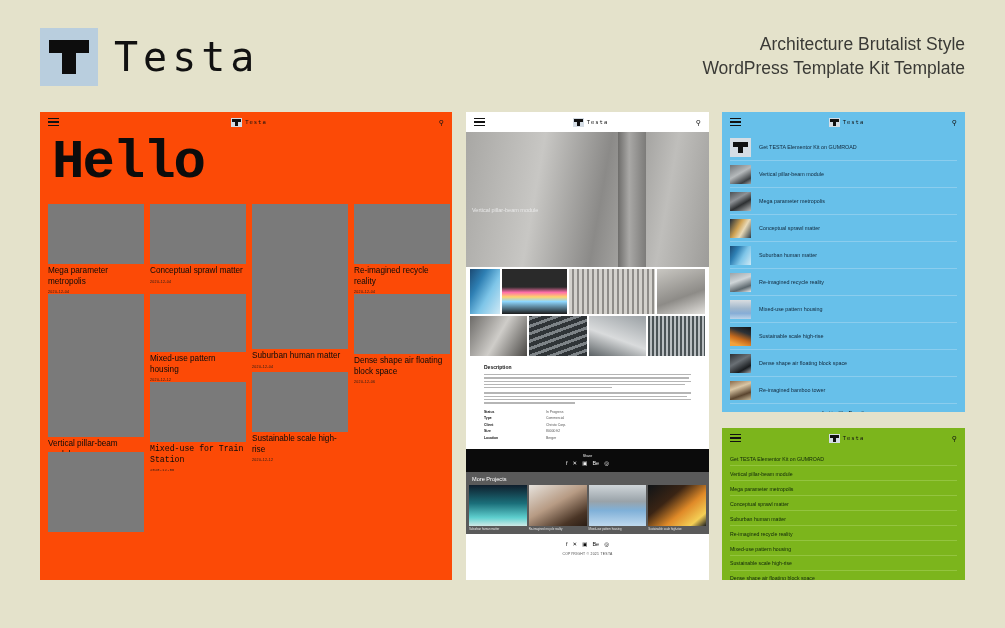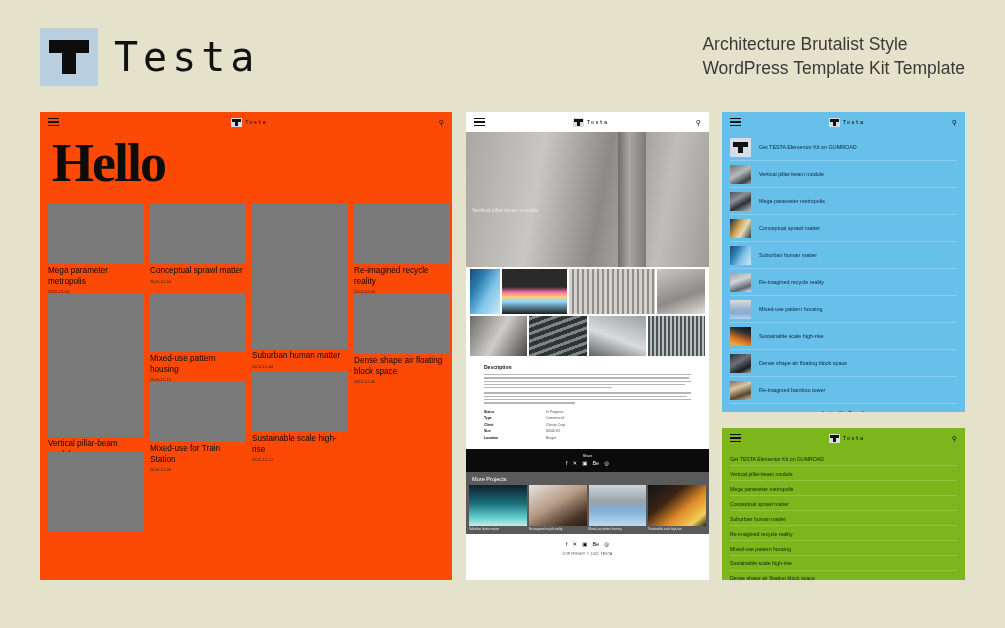--- a/index.html
+++ b/index.html
@@ -12,39 +12,39 @@
   .page { position: relative; width: 1005px; height: 628px; background: #e4e2cb; }
 
   
   .brandbar { position: absolute; left: 0; top: 0; width: 1005px; height: 104px; }
   .logo-wrap { position: absolute; left: 40px; top: 28px; display: flex; align-items: center; gap: 16px; }
   .logo-box { width: 58px; height: 58px; background: #b9cede; display: flex; align-items: center; justify-content: center; }
   .logo-t { position: relative; width: 40px; height: 34px; }
   .logo-t::before { content:""; position:absolute; left:0; top:0; width:40px; height:13px; background:#0d0d0d; }
   .logo-t::after { content:""; position:absolute; left:13px; top:13px; width:14px; height:21px; background:#0d0d0d; }
   .brand-name { font-family: "DejaVu Sans Mono", monospace; font-size: 40px; letter-spacing: 5px; color: #111; font-weight: 400; }
-  .tagline { position: absolute; right: 40px; top: 33px; text-align: left; line-height: 1.35;
+  .tagline { position: absolute; right: 40px; top: 33px; text-align: right; line-height: 1.35;
              font-size: 17.5px; color: #3a3a36; font-family: "Liberation Sans", sans-serif; }
 
   
   .mock { position: absolute; overflow: hidden; }
   .mini-topbar { display:flex; align-items:center; justify-content:space-between; padding: 0 8px; height: 20px; }
   .burger { width: 11px; height: 8px; position: relative; flex: 0 0 auto; }
   .burger i { position: absolute; left: 0; width: 11px; height: 1.4px; background: #111; }
   .burger i:nth-child(1){ top: 0; } .burger i:nth-child(2){ top: 3.3px; } .burger i:nth-child(3){ top: 6.6px; }
   .mini-brand { display:flex; align-items:center; gap:3px; }
   .mini-logo { width: 11px; height: 9px; background: #d5dde5; position: relative; }
   .mini-logo::before { content:""; position:absolute; left:1px; top:1.5px; width:9px; height:3px; background:#111; }
   .mini-logo::after { content:""; position:absolute; left:4px; top:4.5px; width:3px; height:3.5px; background:#111; }
   .mini-brand span { font-family:"DejaVu Sans Mono", monospace; font-size: 5.5px; letter-spacing: 1px; color:#111; }
   .search-g { font-size: 7px; color:#111; line-height:1; }
 
   
   #orange { left: 40px; top: 112px; width: 412px; height: 468px; background: #fc4a06; }
-  .hello { font-family: Liberation Serif, serif; font-weight: 700; font-size: 54px;
+  .hello { font-family: Liberation Mono, monospace; font-weight: 700; font-size: 54px;
            color: #0c0c0c; letter-spacing: -2px; margin: 4px 0 0 12px; line-height: 1.0; }
   .grid-wrap { position: relative; margin: 14px 8px 0 8px; }
   .gcard { position: absolute; width: 96px; }
   .gcard .thumb { width: 96px; background: #7a7a7a; background-size: cover; background-position: center; }
   .gcard .ttl { font-size: 8.2px; color: #0b0b0b; line-height: 1.28; margin-top: 2px; font-weight: 400; }
   .gcard .dt  { font-size: 3.6px; color: #1a1a1a; margin-top: 3px; letter-spacing: .3px; }
 
   
   .ph1{background:linear-gradient(150deg,#4c5154 0%,#8e9296 35%,#2e3133 62%,#b9bcbd 100%);}
   .ph2{background:linear-gradient(120deg,#1d2b3a 0%,#cfa253 40%,#e8d9b6 62%,#2b3a47 100%);}
@@ -177,21 +177,21 @@
         <div class="ttl">Mixed-use pattern housing</div>
         <div class="dt">2020-12-12</div>
       </div>
 
       <div class="gcard" style="left:306px;top:90px;">
         <div class="thumb ph9" style="height:60px"></div>
         <div class="ttl">Dense shape air floating block space</div>
         <div class="dt">2020-12-06</div>
       </div>
 
-      <div class="gcard" style="left:102px;top:178px;">
+      <div class="gcard" style="left:102px;top:178px;font-family:Liberation Mono, monospace;">
         <div class="thumb ph10" style="height:60px"></div>
         <div class="ttl">Mixed-use for Train Station</div>
         <div class="dt">2020-12-06</div>
       </div>
 
       <div class="gcard" style="left:204px;top:168px;">
         <div class="thumb ph8" style="height:60px"></div>
         <div class="ttl">Sustainable scale high-rise</div>
         <div class="dt">2020-12-12</div>
       </div>

